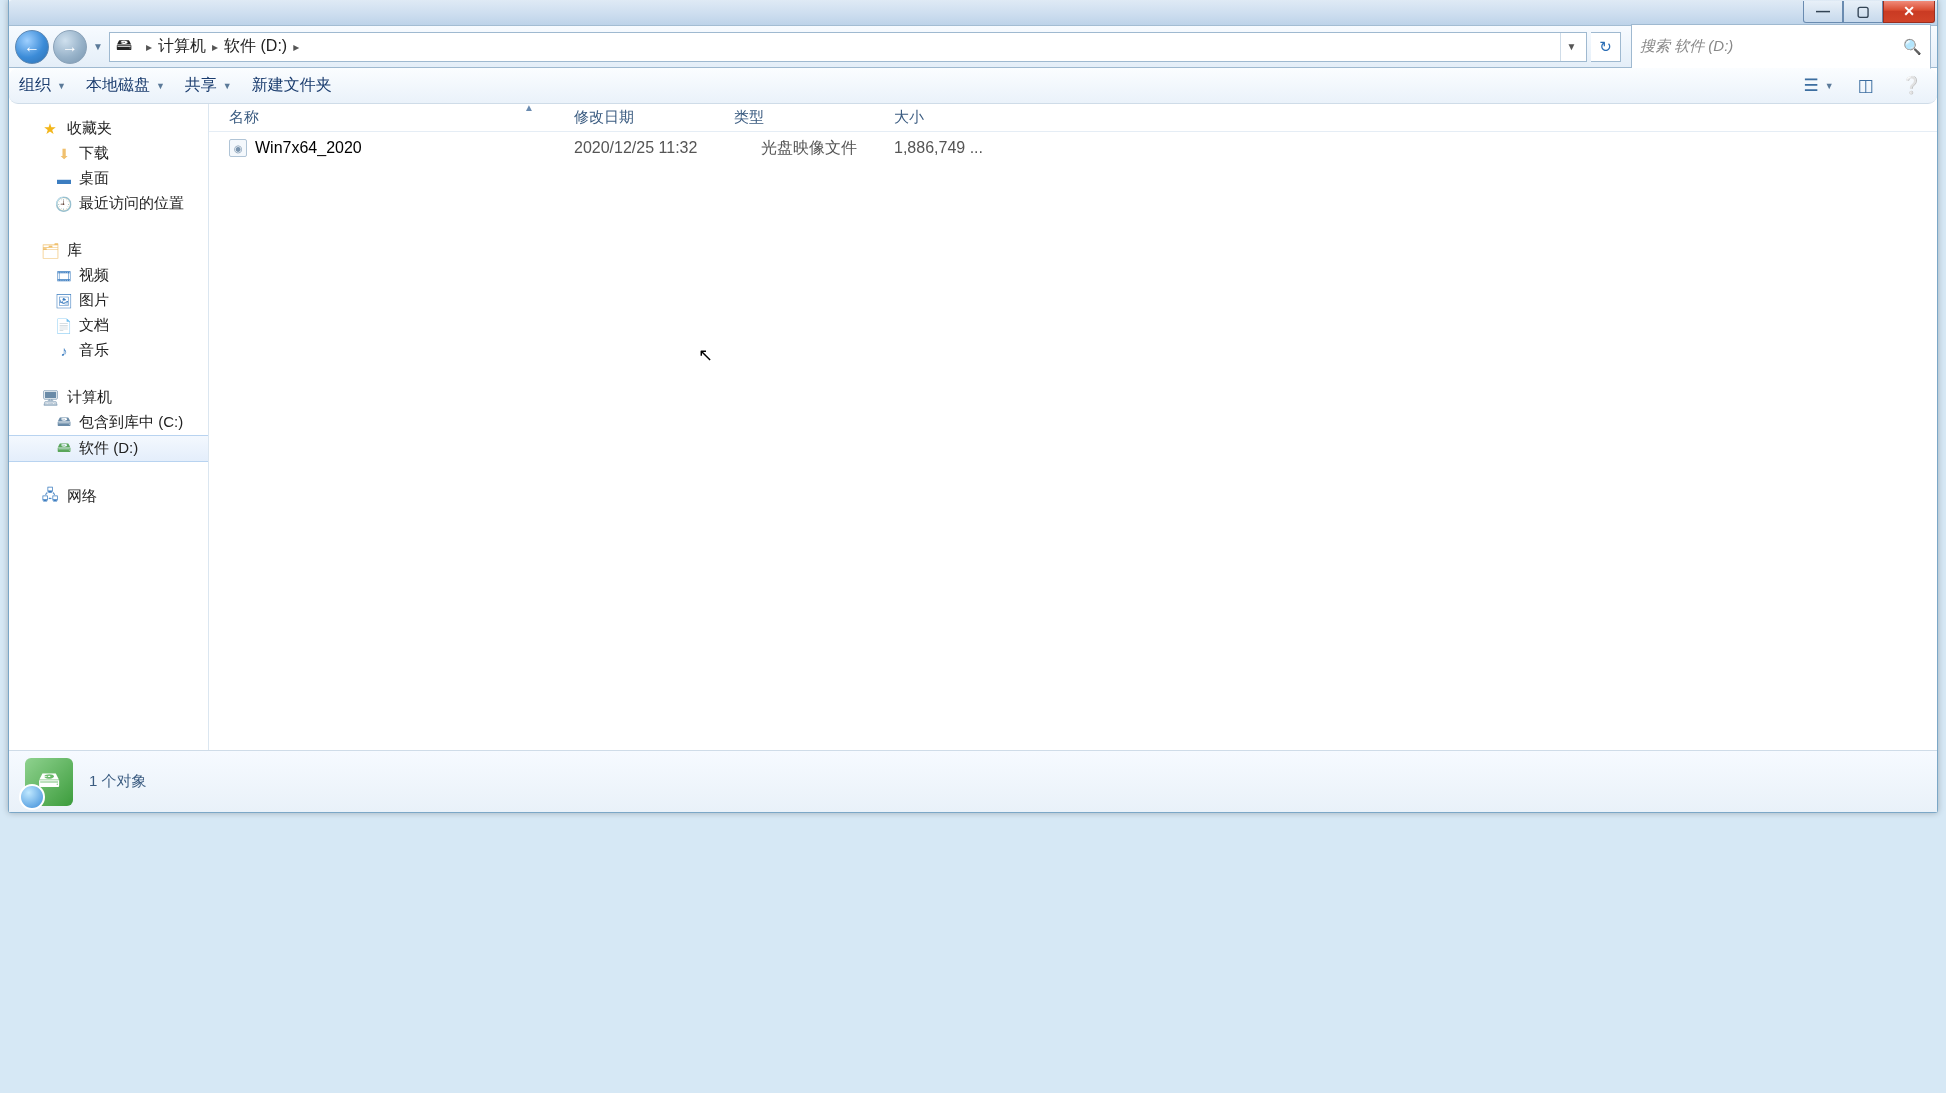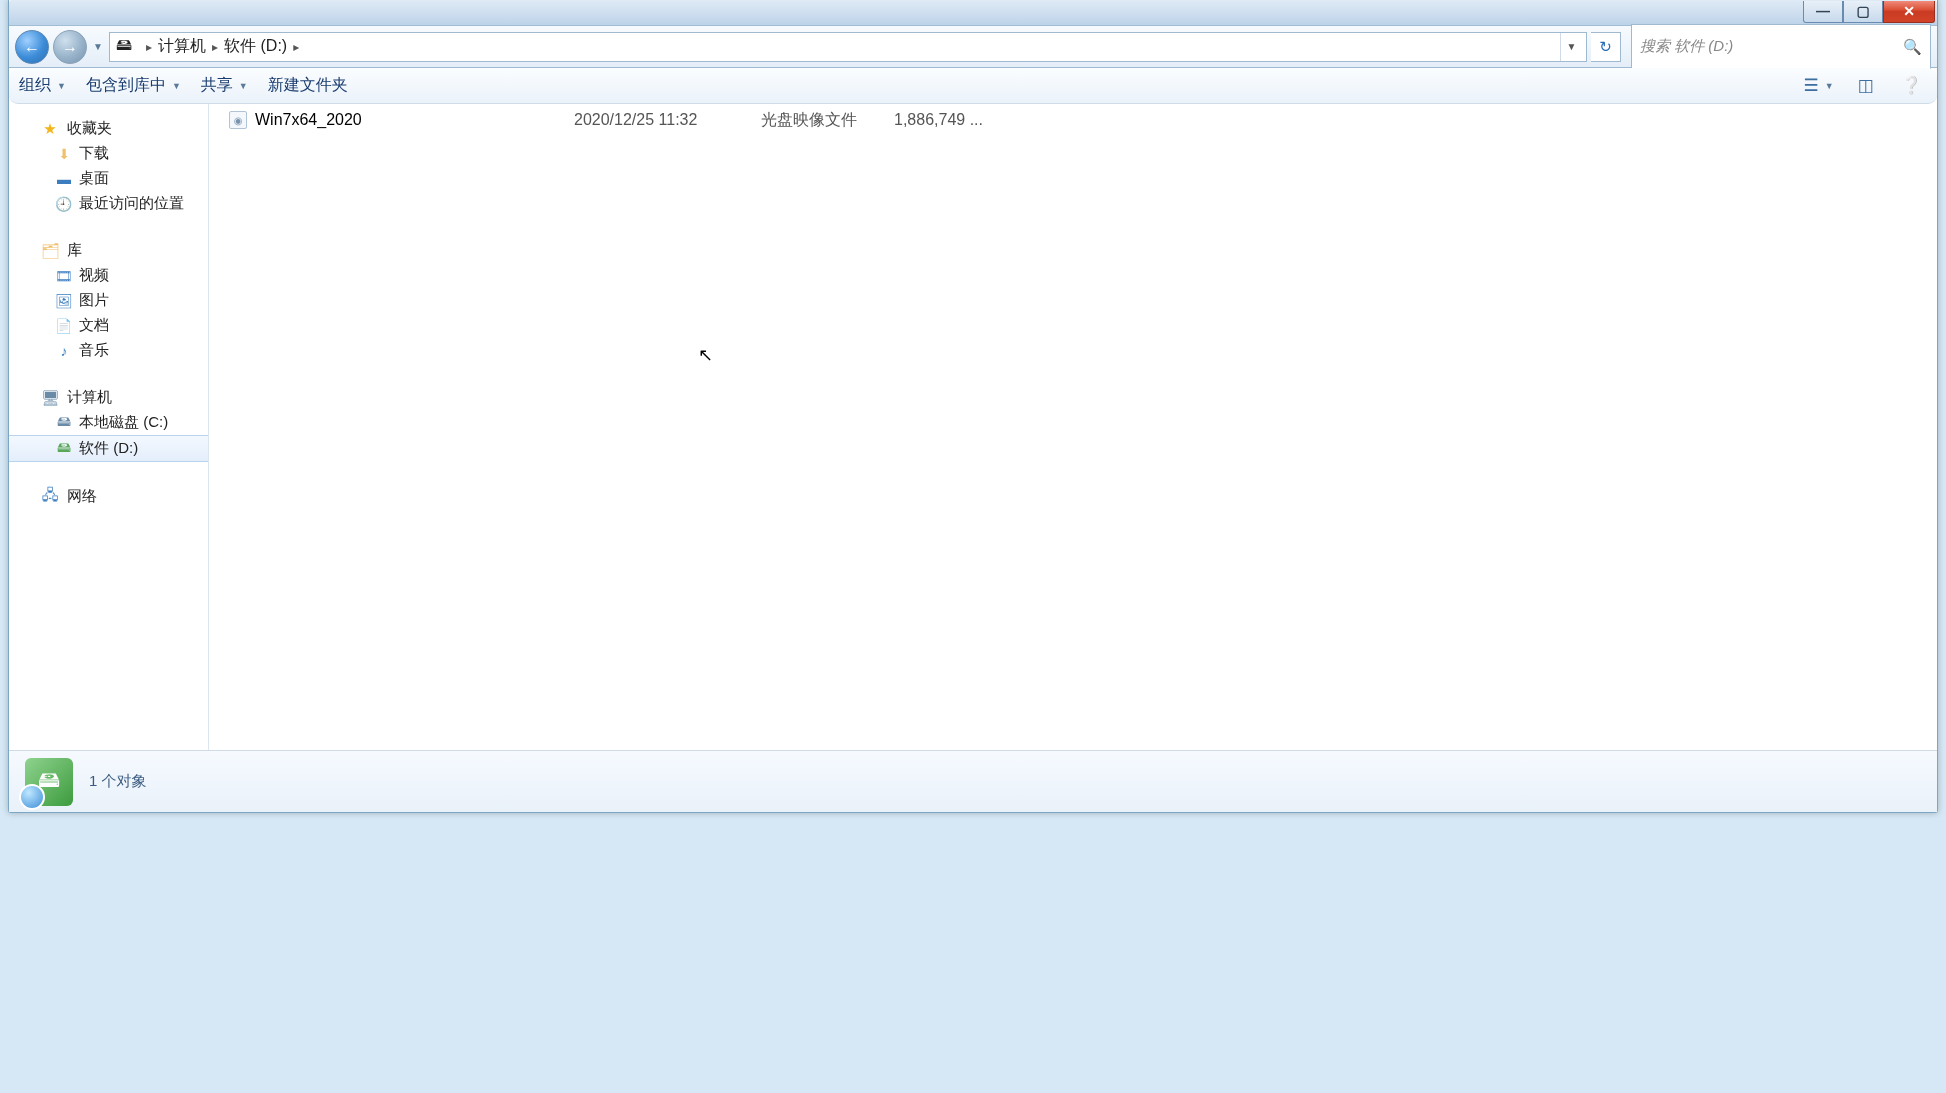--- a/index.html
+++ b/index.html
@@ -159,21 +159,21 @@
       <span class="sicon">🔍</span>
     </div>
   </div>
 
   <div class="toolbar">
     <div class="tool-item">
       <span>组织</span>
       <span class="tool-dd">▼</span>
     </div>
     <div class="tool-item">
-      <span>包含到库中</span>
+      <span>本地磁盘</span>
       <span class="tool-dd">▼</span>
     </div>
     <div class="tool-item">
       <span>共享</span>
       <span class="tool-dd">▼</span>
     </div>
     <div class="tool-item">
       <span>新建文件夹</span>
     </div>
     <div class="tool-spacer"></div>
@@ -231,38 +231,47 @@
         </div>
       </div>
 
       <div class="nav-group">
         <div class="nav-head">
           <span class="gicon drv">🖥</span>
           <span class="nav-head-label">计算机</span>
         </div>
         <div class="nav-item">
           <span class="nicon drv">🖴</span>
-          <span class="nav-item-label">本地磁盘 (C:)</span>
+          <span class="nav-item-label">包含到库中 (C:)</span>
         </div>
         <div class="nav-item selected">
           <span class="nicon grn">🖴</span>
           <span class="nav-item-label">软件 (D:)</span>
         </div>
       </div>
 
       <div class="nav-group">
         <div class="nav-head">
           <span class="gicon blue">🖧</span>
           <span class="nav-head-label">网络</span>
         </div>
       </div>
 
     </div>
 
     <div class="filelist" style="position:relative;">
+      <div class="cols">
+        <div class="col name">
+          <span>名称</span>
+          <span class="col-sort">▲</span>
+        </div>
+        <div class="col date"><span>修改日期</span></div>
+        <div class="col type"><span>类型</span></div>
+        <div class="col size"><span>大小</span></div>
+      </div>
 
       <div class="row">
         <div class="cell name">
           <span class="file-icon">◉</span>
           <span>Win7x64_2020</span>
         </div>
         <div class="cell date">2020/12/25 11:32</div>
         <div class="cell type">光盘映像文件</div>
         <div class="cell size">1,886,749 ...</div>
       </div>

